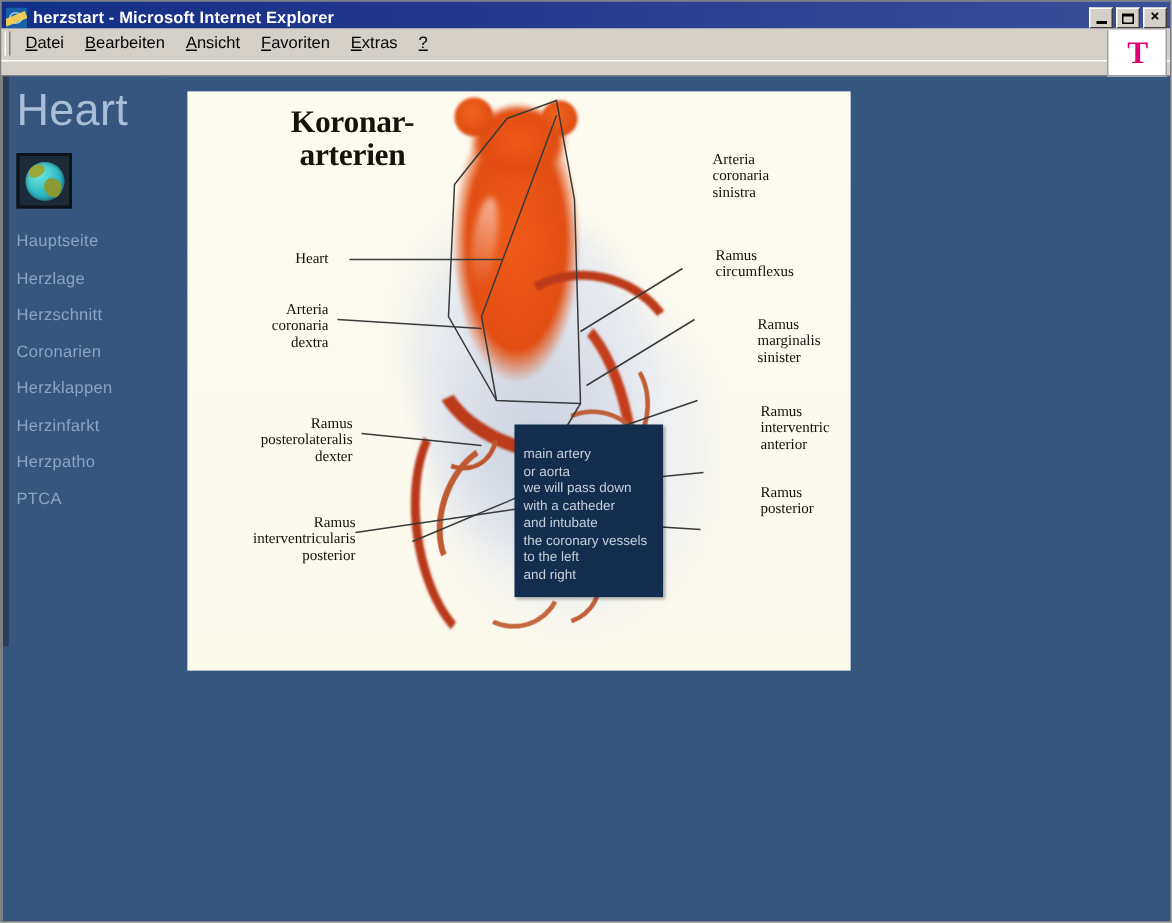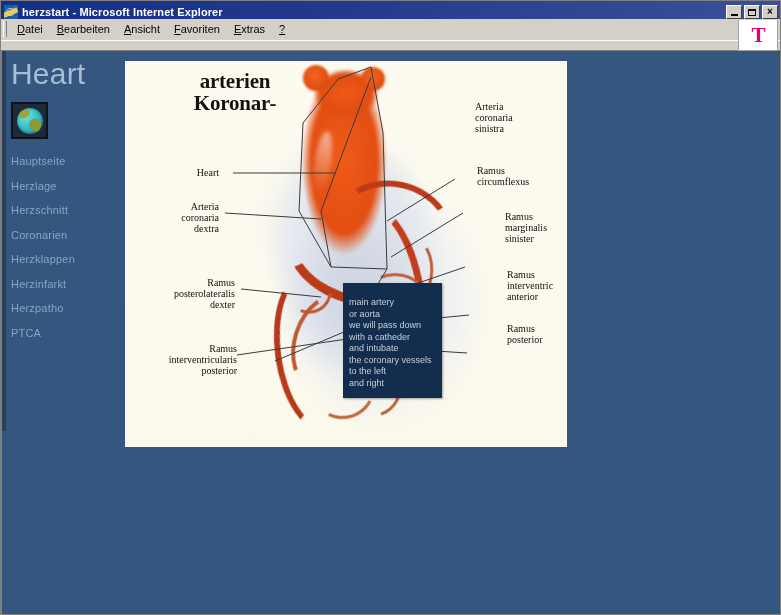--- a/index.html
+++ b/index.html
@@ -595,22 +595,22 @@
           <polyline points="270,230 340,206"></polyline>
           <polyline points="262,262 344,254"></polyline>
           <polyline points="248,286 342,292"></polyline>
           <polyline points="108,112 210,112"></polyline>
           <polyline points="100,152 196,158"></polyline>
           <polyline points="116,228 196,236"></polyline>
           <polyline points="112,294 236,276"></polyline>
         </svg>
 
         <div class="fig-title">
+          <div>Koronar-</div>
           <div>arterien</div>
-          <div>Koronar-</div>
         </div>
 
         <div class="lbl right-align" style="left:8px; top:106px; width:86px;">
           <div>Heart</div>
         </div>
 
         <div class="lbl right-align" style="left:0px; top:140px; width:94px;">
           <div>Arteria</div>
           <div>coronaria</div>
           <div>dextra</div>

